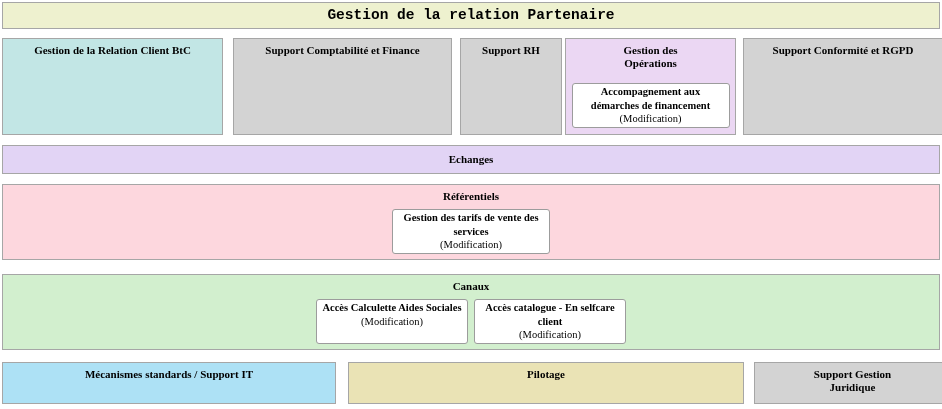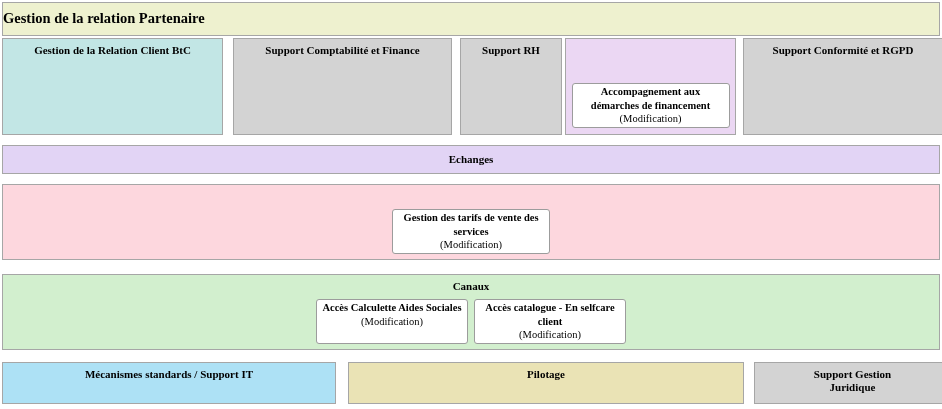--- a/index.html
+++ b/index.html
@@ -20,22 +20,22 @@
   }
   .hdr {
     display: block;
     font-weight: bold;
     font-size: 11px;
     line-height: 1.22;
     padding-top: 5px;
   }
   
   .title-bar {
-    left: 2px; top: 2px; width: 938px; height: 34px;
-    display: flex; align-items: center; justify-content: flex-start;
+    left: 2px; top: 2px; width: 938px; height: 27px;
+    display: flex; align-items: center; justify-content: center; font-family: Liberation Mono, monospace;
   }
   .title-bar .hdr { padding-top: 0; font-size: 14.5px; }
   
   .row2 { top: 38px; height: 97px; }
   .cap-btc      { left: 2px;   width: 221px; }
   .cap-compta   { left: 233px; width: 219px; }
   .cap-rh       { left: 460px; width: 102px;  }
   .cap-ops      { left: 565px; width: 171px; }
   .cap-conf     { left: 743px; width: 200px; }
   .cap-btc .hdr     { padding-left: 8px;  padding-right: 8px;  }
@@ -96,35 +96,37 @@
 
   <div class="box row2 cap-compta" style="background:#D3D3D3">
     <span class="hdr">Support Comptabilité et Finance</span>
   </div>
 
   <div class="box row2 cap-rh" style="background:#D3D3D3">
     <span class="hdr">Support RH</span>
   </div>
 
   <div class="box row2 cap-ops" style="background:#EBD7F3">
+    <span class="hdr">Gestion des Opérations</span>
     <div class="card">
       <span class="card-title">Accompagnement aux démarches de financement</span>
       <span class="card-status">(Modification)</span>
     </div>
   </div>
 
   <div class="box row2 cap-conf" style="background:#D3D3D3">
     <span class="hdr">Support Conformité et RGPD</span>
   </div>
 
   <div class="box band-echanges" style="background:#E2D4F5">
     <span class="hdr">Echanges</span>
   </div>
 
   <div class="box band-refs" style="background:#FDD7DE">
+    <span class="hdr">Référentiels</span>
     <div class="card">
       <span class="card-title">Gestion des tarifs de vente des services</span>
       <span class="card-status">(Modification)</span>
     </div>
   </div>
 
   <div class="box band-canaux" style="background:#D2EFCE">
     <span class="hdr">Canaux</span>
     <div class="cards-row">
       <div class="card">

